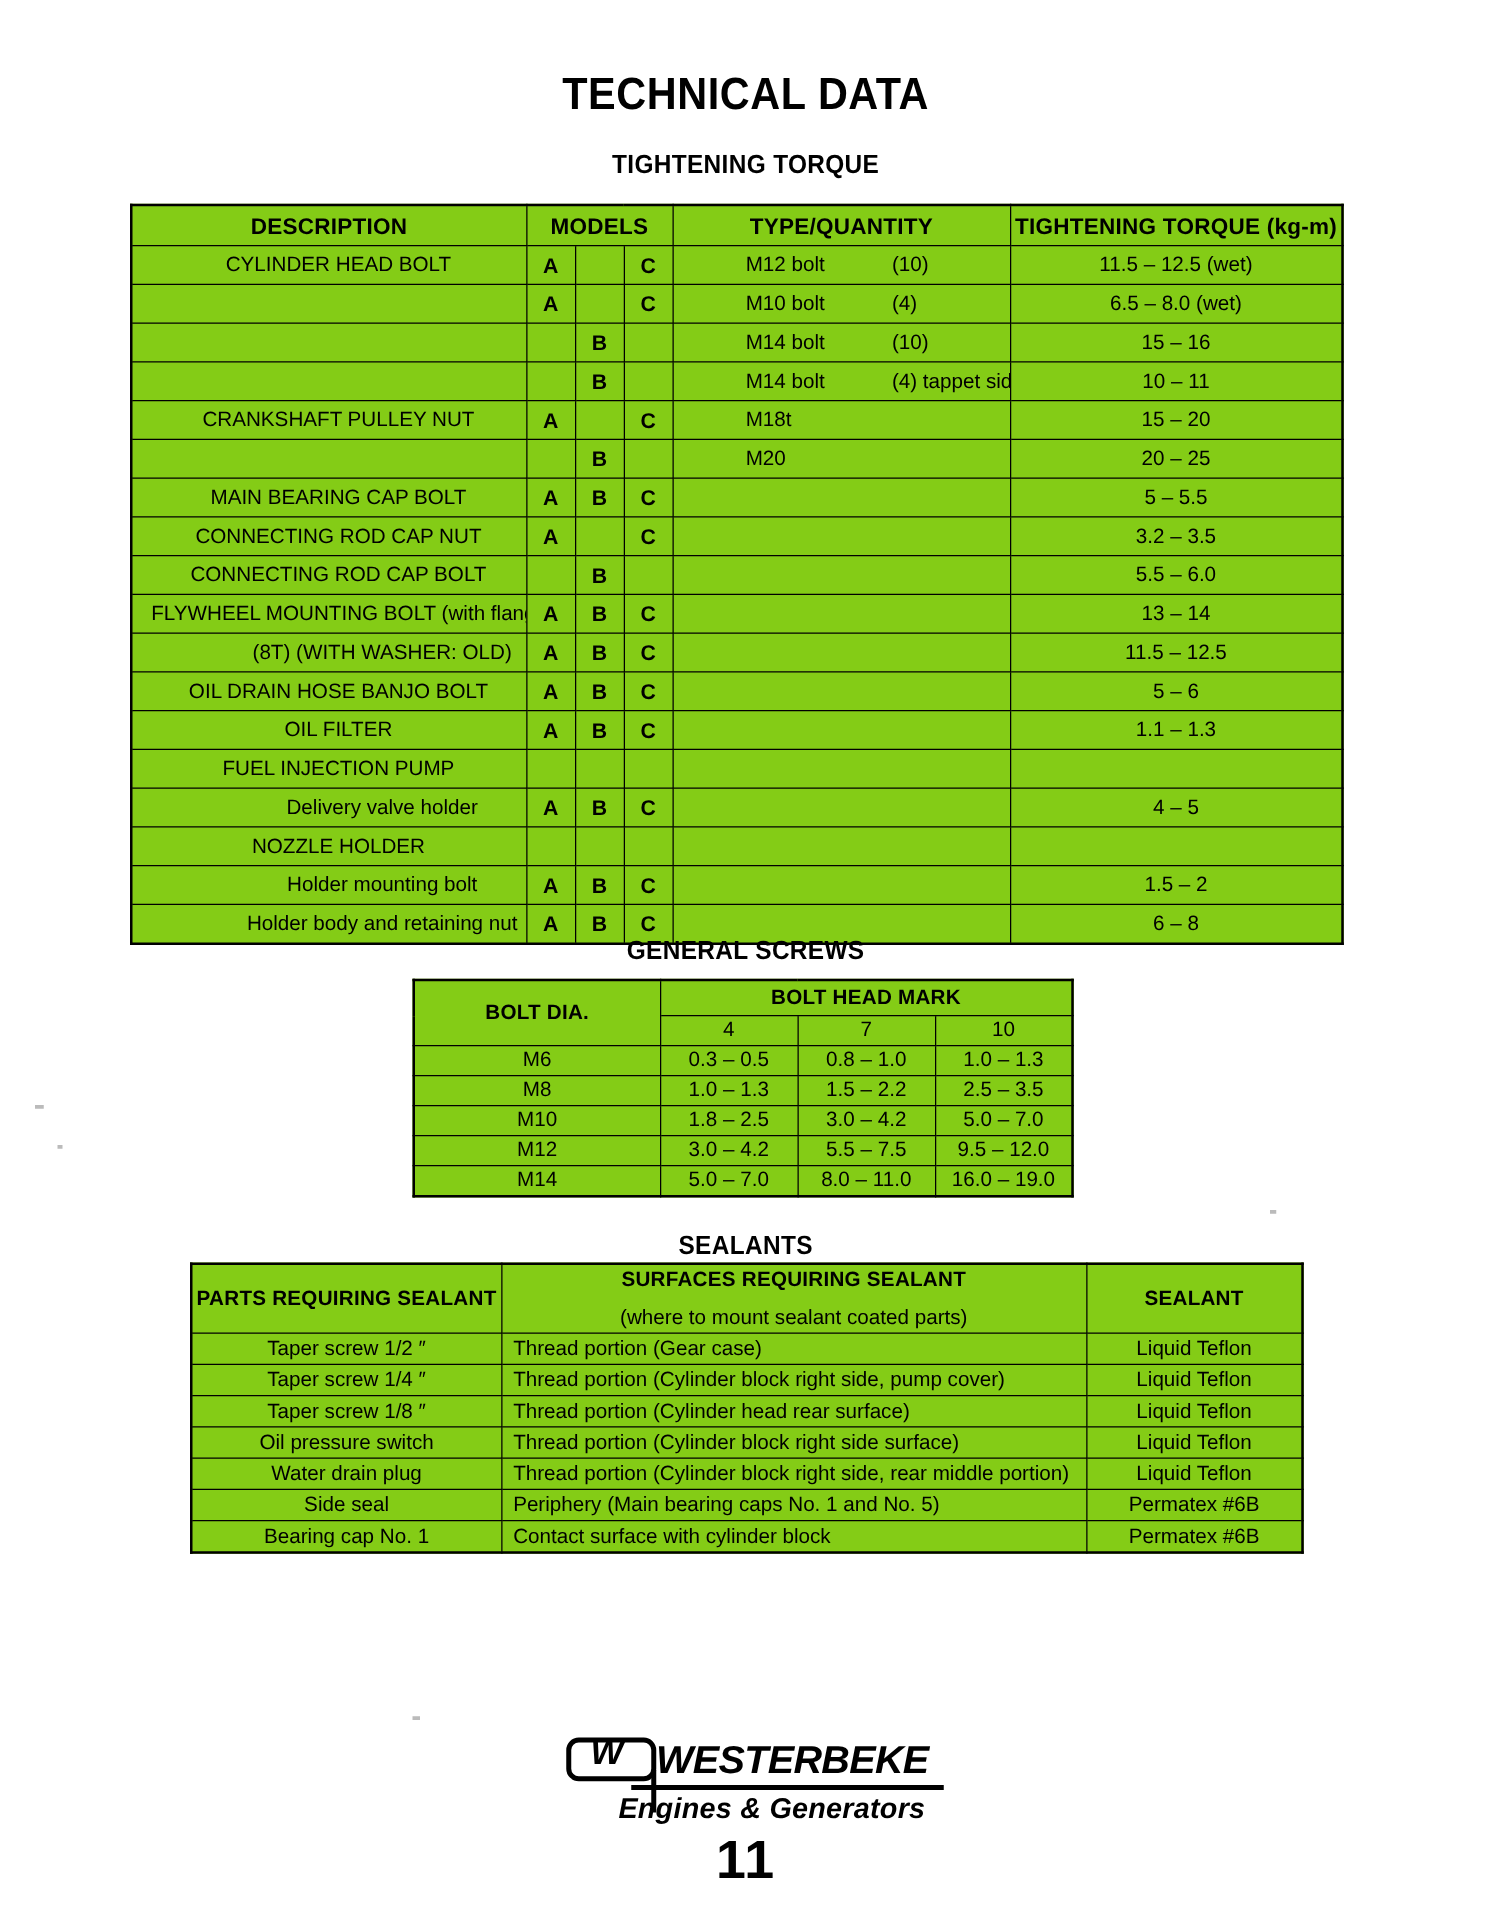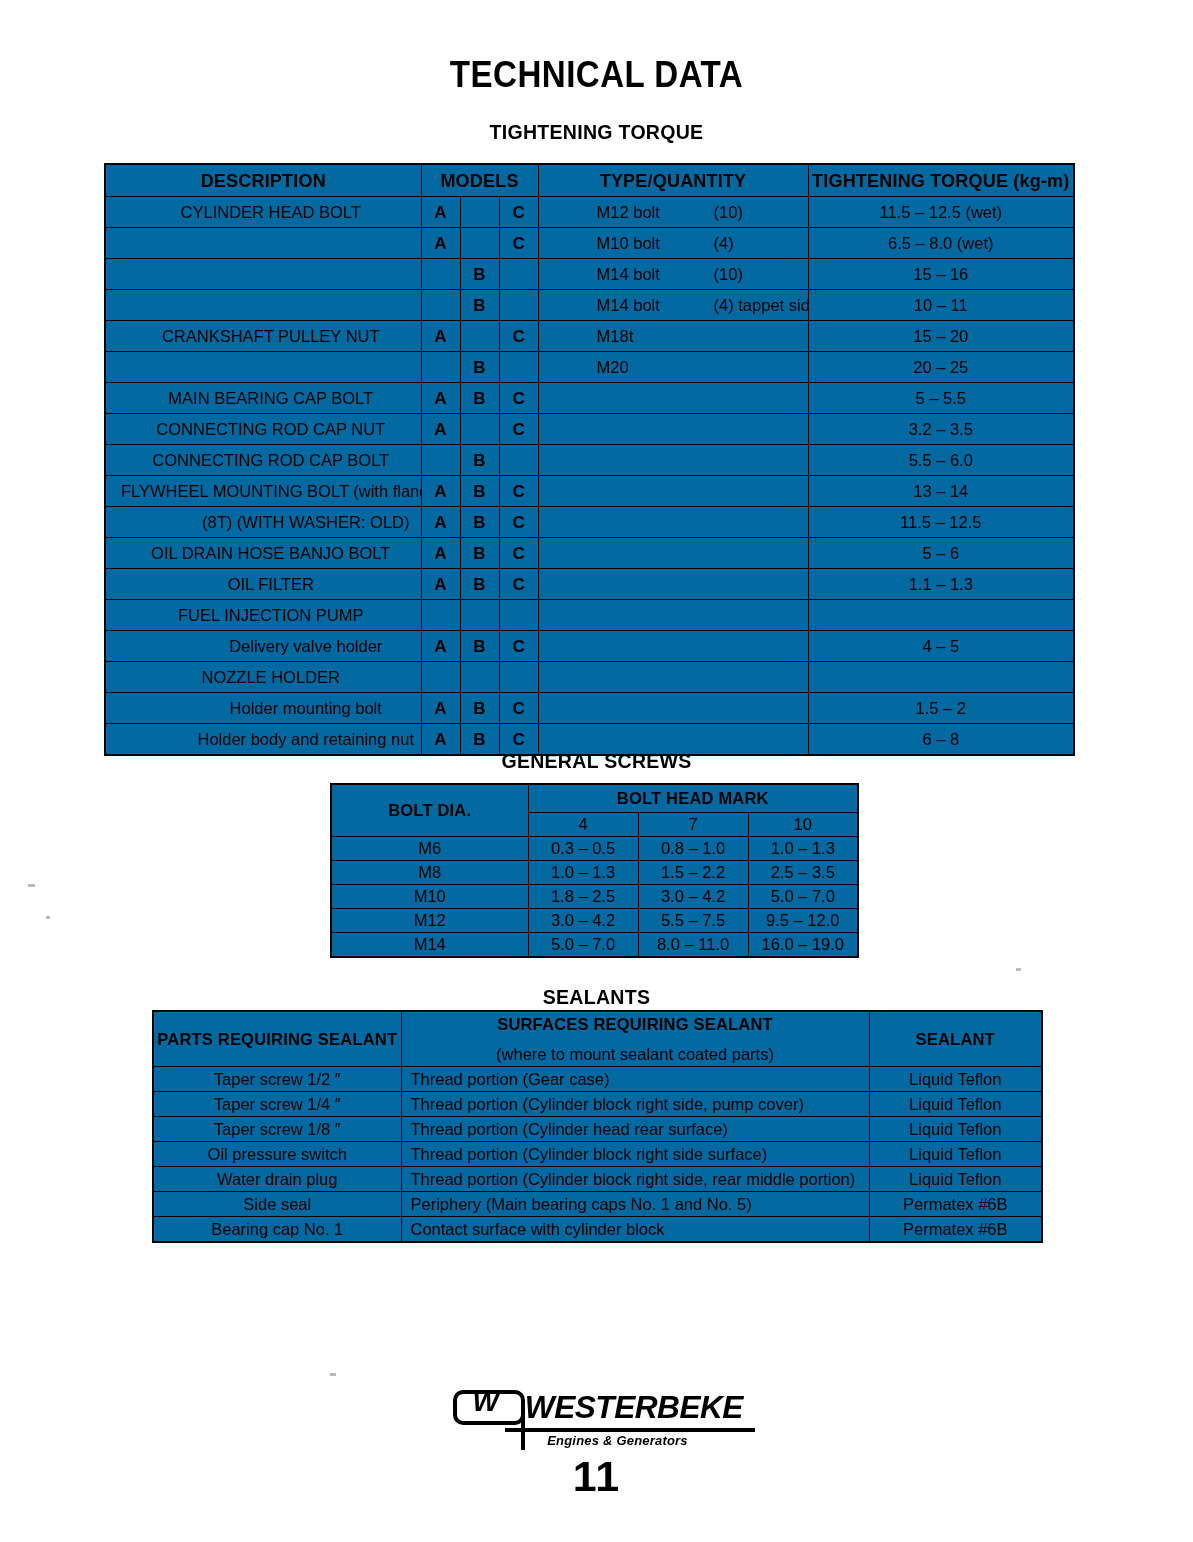--- a/index.html
+++ b/index.html
@@ -41,21 +41,21 @@
   }
   #tt-title { top: 120px; }
   #gs-title { top: 749px; }
   #se-title { top: 985px; }
 
   
   table {
     border-collapse: collapse;
     position: absolute;
     table-layout: fixed;
-    background: #0369a1;
+    background: #84cc16;
   }
   table td, table th {
     border: 1px solid #000;
     padding: 0;
     font-weight: normal;
     font-size: 16.5px;
     line-height: 1;
     vertical-align: middle;
     overflow: hidden;
     white-space: nowrap;
@@ -175,21 +175,21 @@
   .logo-underline {
     position: absolute;
     left: 52px;
     bottom: -2px;
     width: 250px;
     height: 4px;
     background: #000;
   }
   .logo-tagline {
     margin-top: 3px;
-    font-size: 13px;
+    font-size: 23px;
     font-weight: bold;
     font-style: italic;
     letter-spacing: 0.2px;
     padding-left: 42px;
   }
   .logo-tick {
     position: absolute;
     left: 68px;
     top: 26px;
     width: 4px;

